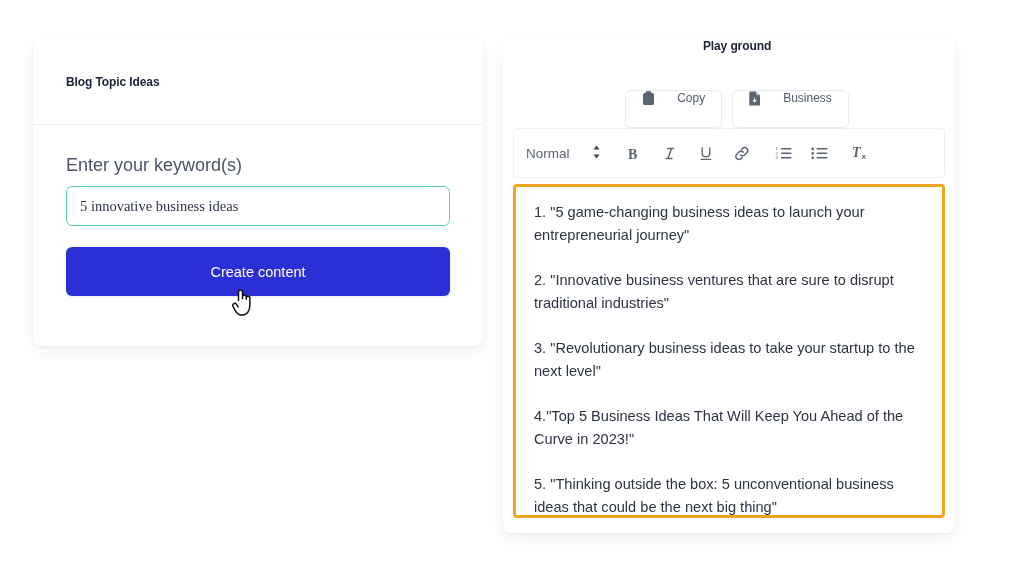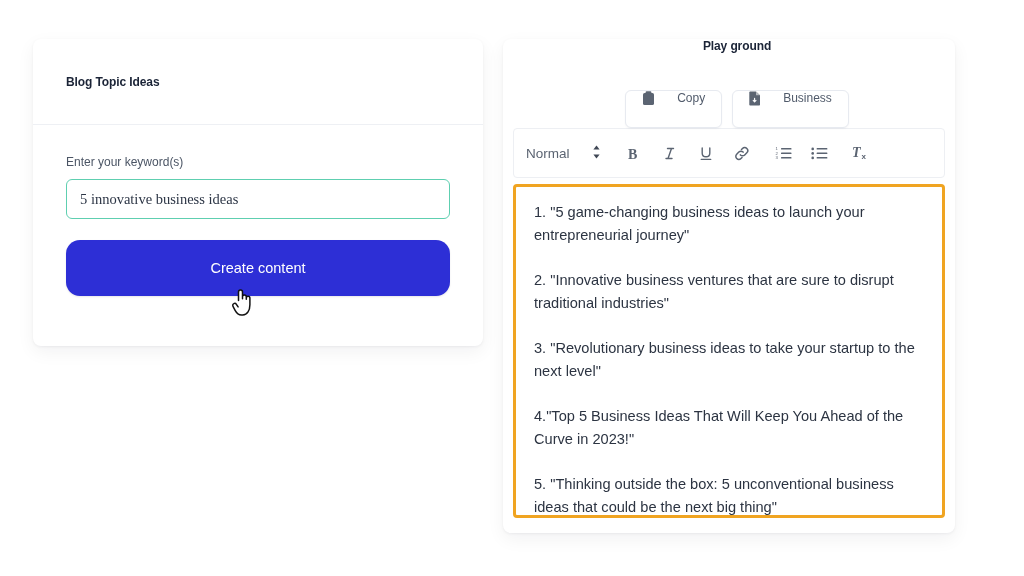--- a/index.html
+++ b/index.html
@@ -42,45 +42,45 @@
   .card-title {
     font-size: 12px;
     font-weight: bold;
     color: #1b2437;
     letter-spacing: -0.1px;
   }
   .card-body {
     padding: 30px 33px 0 33px;
   }
   .field-label {
-    font-size: 12px;
+    font-size: 18px;
     color: #4b5565;
     margin-bottom: 10px;
   }
   .text-input {
     width: 100%;
     box-sizing: border-box;
     height: 40px;
     border: 1.5px solid #5ecfb0;
     border-radius: 6px;
     padding: 0 13px;
     font-size: 14.5px;
     font-family: Liberation Serif, serif;
     color: #2c3545;
     outline: none;
     background: #ffffff;
   }
   .primary-btn {
     margin-top: 21px;
     width: 100%;
-    height: 56px;
+    height: 49px;
     background: #2d2fd6;
     color: #ffffff;
     border: none;
-    border-radius: 14px;
+    border-radius: 6px;
     font-size: 14.5px;
     font-family: "Liberation Sans", sans-serif;
     cursor: pointer;
     position: relative;
     box-shadow: 0 1px 2px rgba(16,24,40,0.10);
   }
 
   
   #hand-cursor {
     position: absolute;

